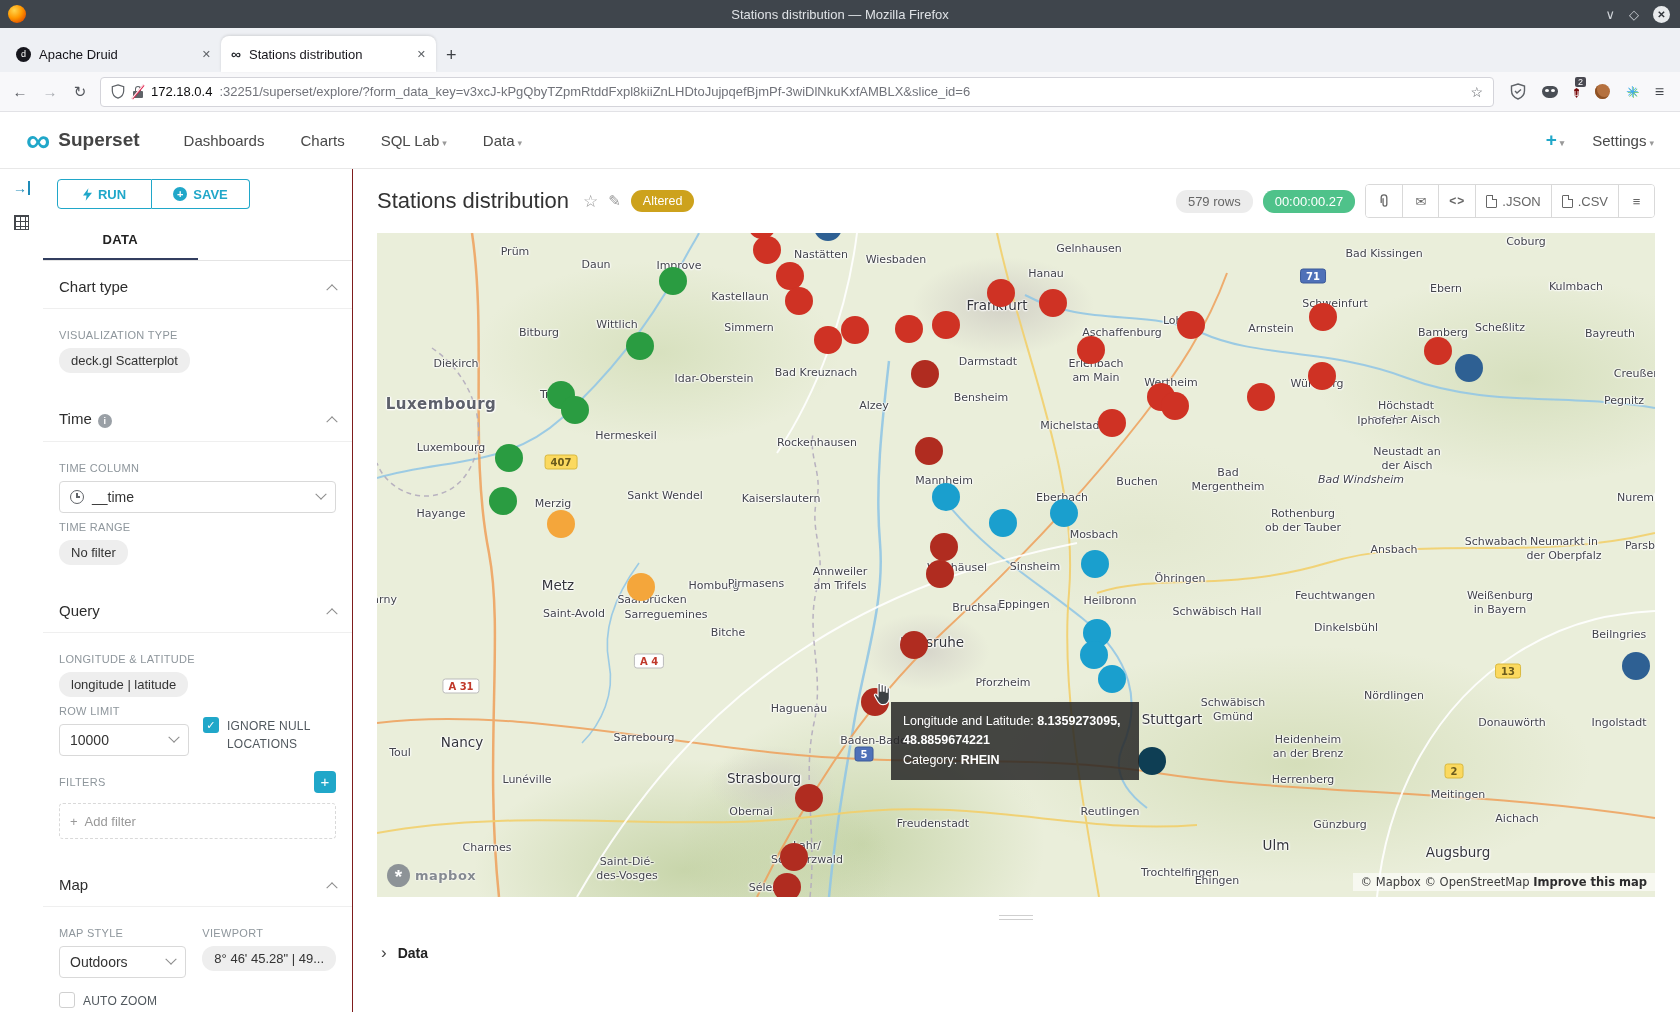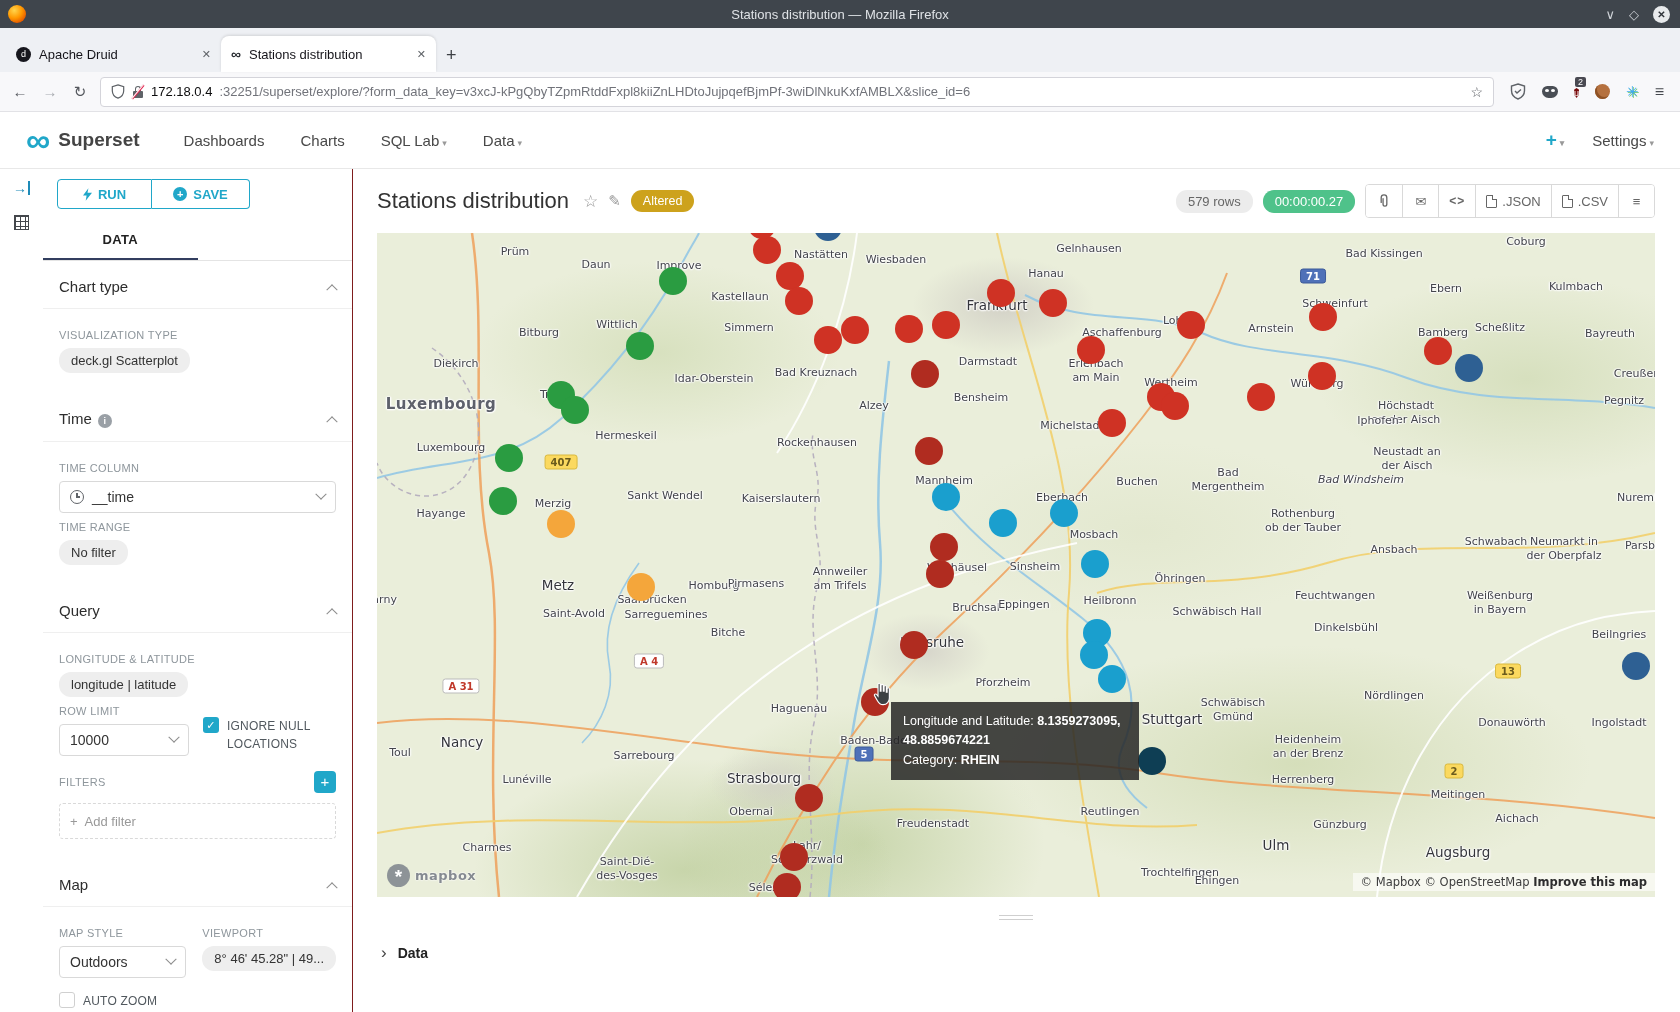--- a/index.html
+++ b/index.html
@@ -583,21 +583,21 @@
         <div class="maplabel city" style="left: 795px; top: 487px;">Stuttgart</div>
         <div class="maplabel" style="left: 856px; top: 477px;">Schwäbisch
 Gmünd</div>
         <div class="maplabel" style="left: 1017px; top: 463px;">Nördlingen</div>
         <div class="maplabel" style="left: 931px; top: 514px;">Heidenheim
 an der Brenz</div>
         <div class="maplabel" style="left: 1135px; top: 490px;">Donauwörth</div>
         <div class="maplabel" style="left: 1242px; top: 490px;">Ingolstadt</div>
         <div class="maplabel" style="left: 351px; top: 400px;">Bitche</div>
         <div class="maplabel" style="left: 422px; top: 476px;">Haguenau</div>
-        <div class="maplabel" style="left: 267px; top: 523px;">Sarrebourg</div>
+        <div class="maplabel" style="left: 267px; top: 505px;">Sarrebourg</div>
         <div class="maplabel" style="left: 23px; top: 520px;">Toul</div>
         <div class="maplabel city" style="left: 85px; top: 510px;">Nancy</div>
         <div class="maplabel" style="left: 150px; top: 547px;">Lunéville</div>
         <div class="maplabel city" style="left: 387px; top: 546px;">Strasbourg</div>
         <div class="maplabel" style="left: 500px; top: 508px;">Baden-Baden</div>
         <div class="maplabel" style="left: 926px; top: 547px;">Herrenberg</div>
         <div class="maplabel" style="left: 733px; top: 579px;">Reutlingen</div>
         <div class="maplabel" style="left: 374px; top: 579px;">Obernai</div>
         <div class="maplabel" style="left: 556px; top: 591px;">Freudenstadt</div>
         <div class="maplabel" style="left: 803px; top: 640px;">Trochtelfingen</div>

